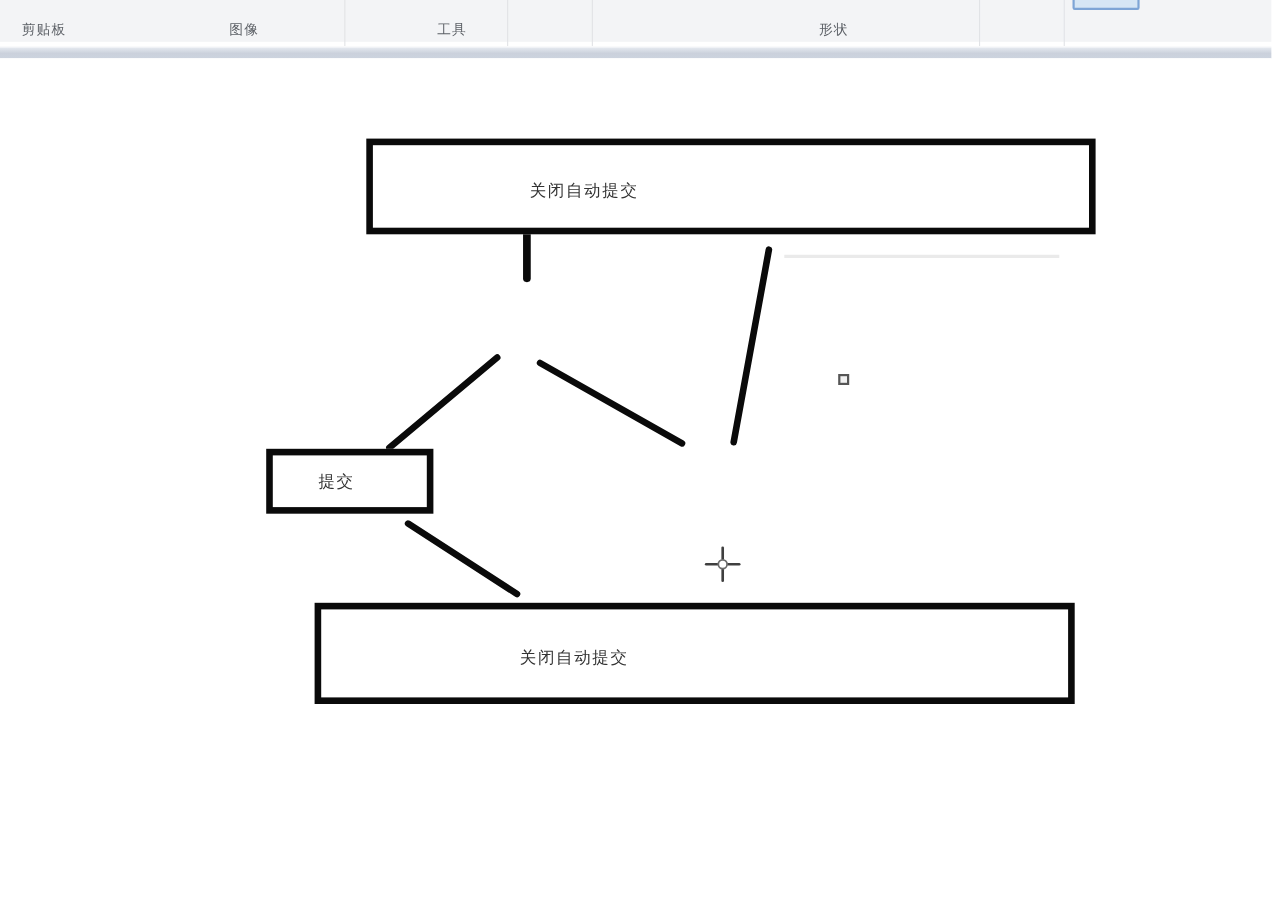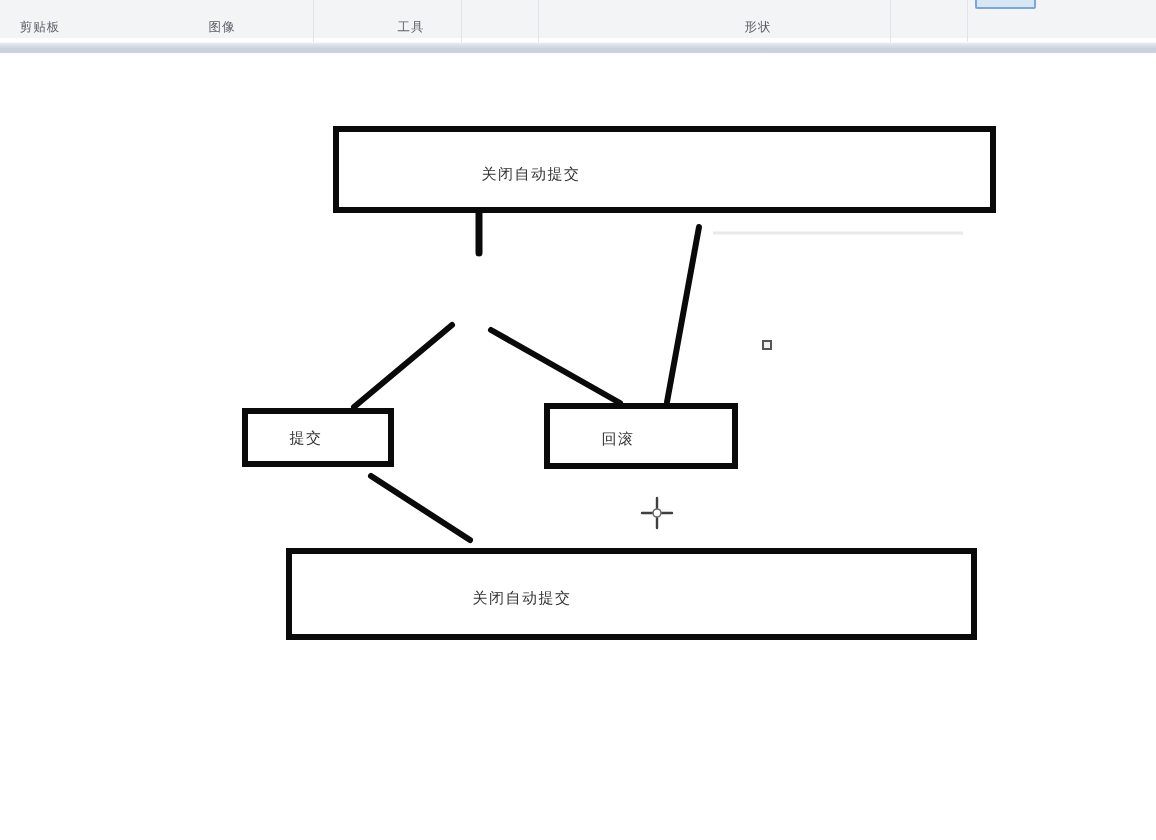--- a/index.html
+++ b/index.html
@@ -146,23 +146,20 @@
 
     <div class="node" style="left:333px; top:73px; width:663px; height:87px;">
       <span class="lbl" style="left:192px; top:42px;">关闭自动提交</span>
     </div>
 
 
     <div class="node" style="left:242px; top:355px; width:152px; height:59px;">
       <span class="lbl" style="left:58px; top:24px;">提交</span>
     </div>
 
-    <div class="node" style="left:544px; top:350px; width:194px; height:66px;">
-      <span class="lbl" style="left:68px; top:30px;">回滚</span>
-    </div>
 
     <div class="node" style="left:286px; top:495px; width:691px; height:92px;">
       <span class="lbl" style="left:230px; top:44px;">关闭自动提交</span>
     </div>
 
     <div class="sel-handle"></div>
 
     <svg class="crosshair" width="34" height="34" viewBox="0 0 34 34">
       <line x1="17" y1="2" x2="17" y2="12" stroke="#3f3f3f" stroke-width="2.4" stroke-linecap="round"></line>
       <line x1="17" y1="22" x2="17" y2="32" stroke="#3f3f3f" stroke-width="2.4" stroke-linecap="round"></line>

